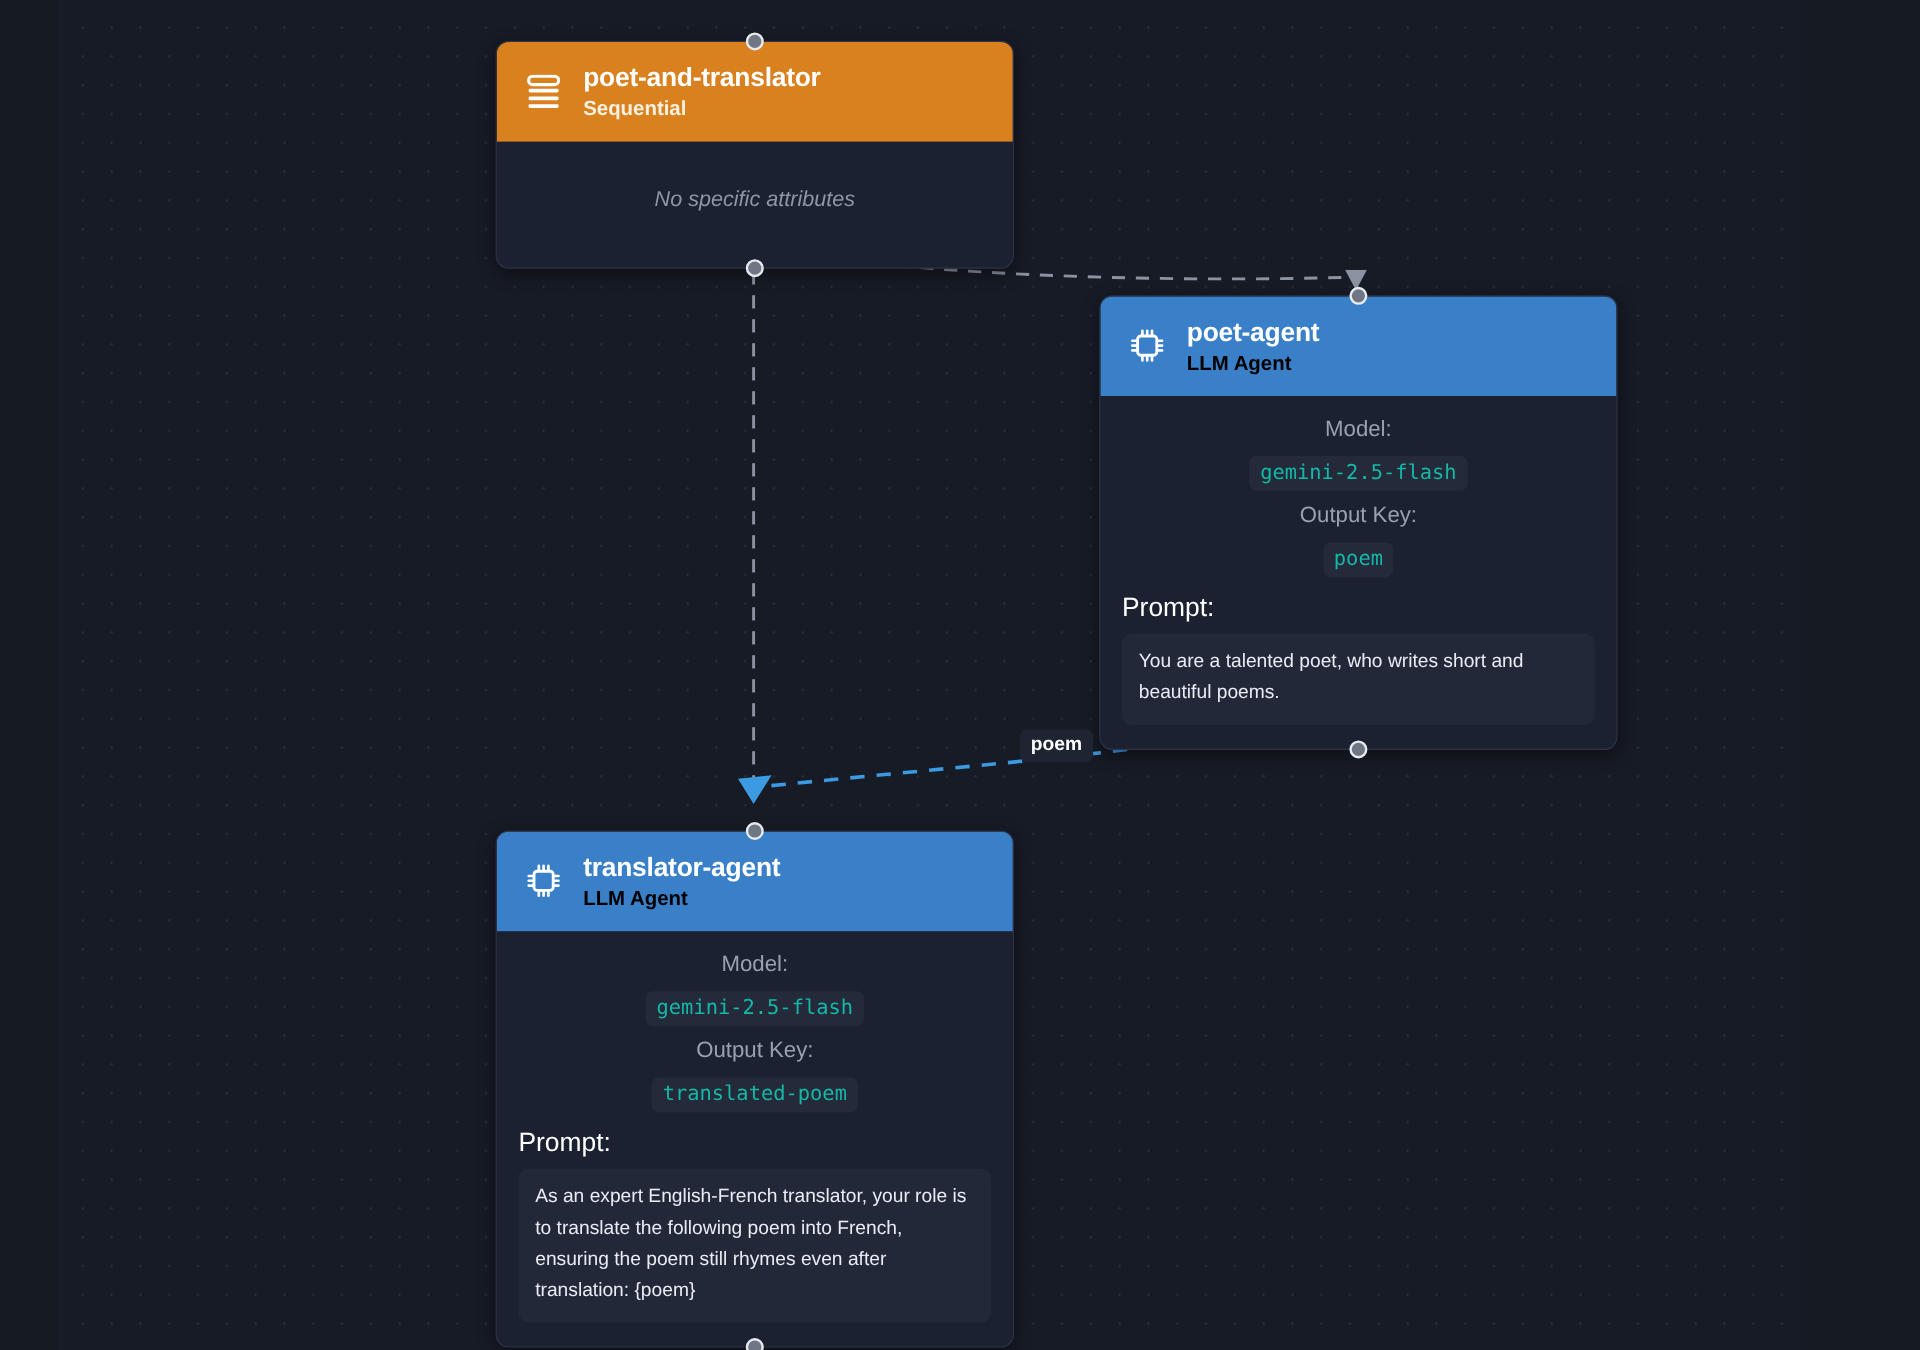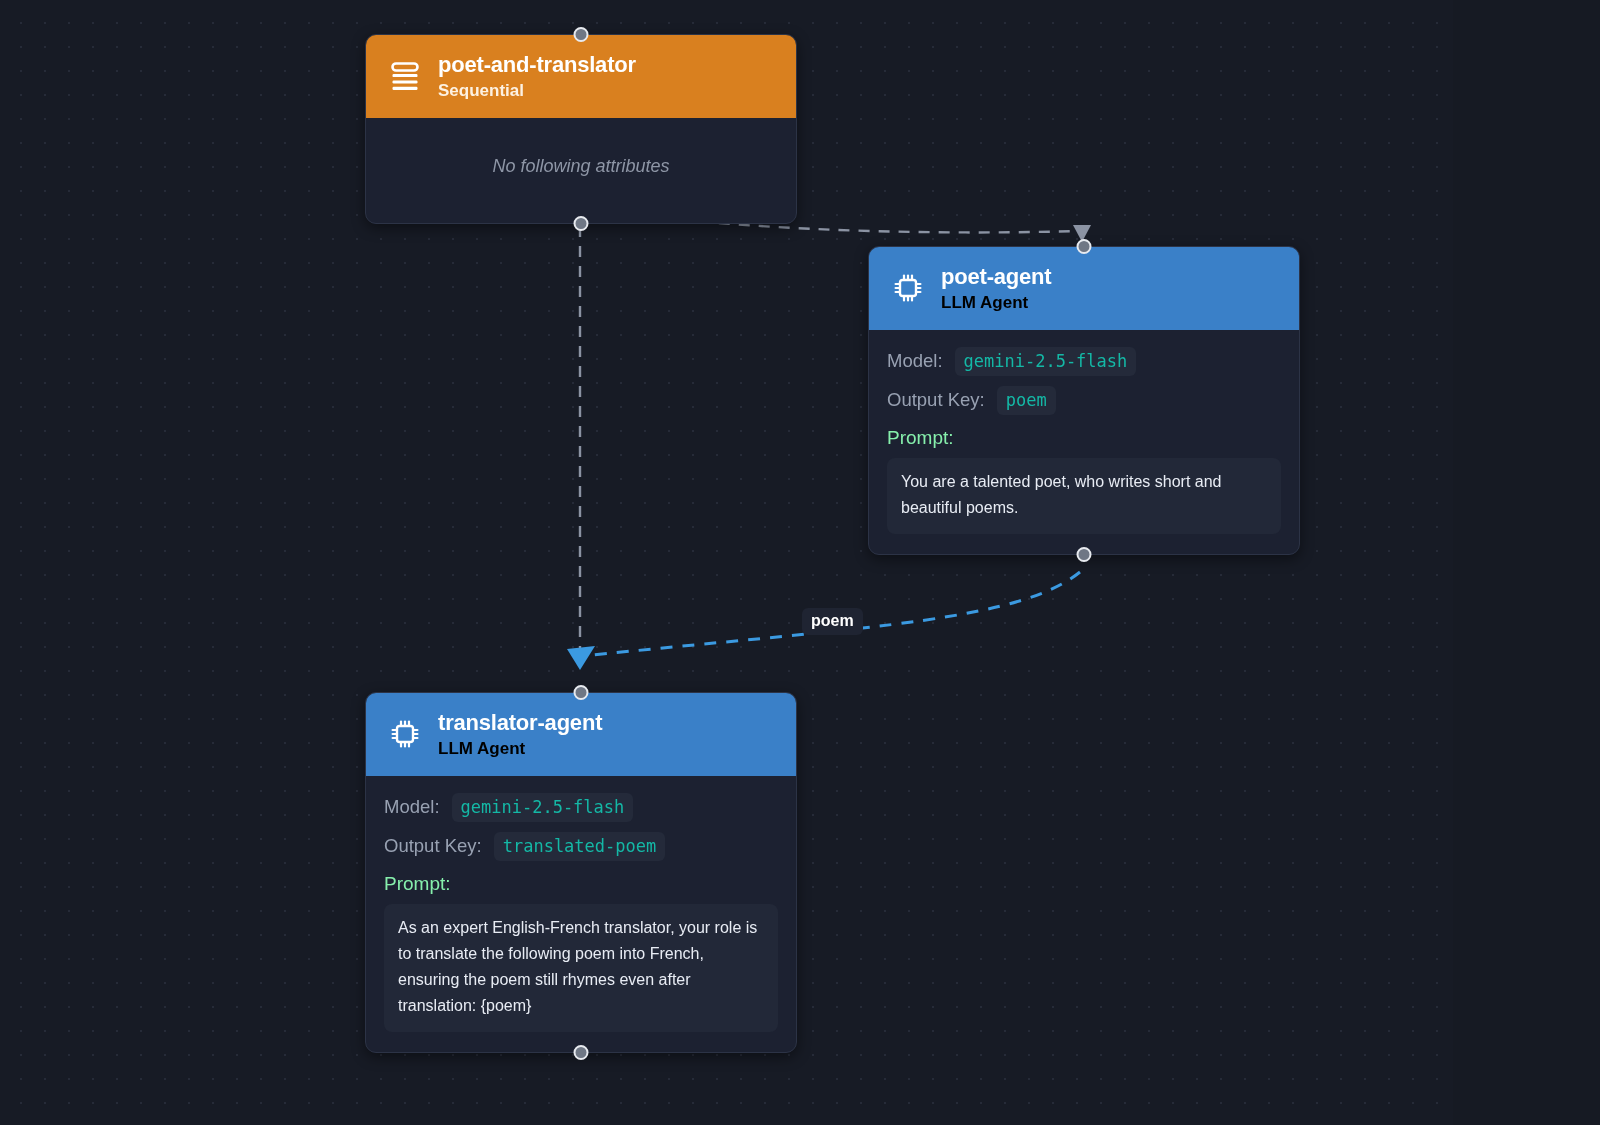--- a/index.html
+++ b/index.html
@@ -11,20 +11,21 @@
   #canvas {
     position: relative;
     width: 1453px;
     height: 1125px;
     overflow: hidden;
     background-color: #171b25;
     background-image: radial-gradient(circle, #262b38 1.1px, transparent 1.2px);
     background-size: 24px 24px;
     background-position: 9px 11px;
     font-family: "Liberation Sans", sans-serif;
+    margin-left: 48px;
   }
 
   
   #edges {
     position: absolute;
     left: 0; top: 0;
     width: 1600px;
     height: 1125px;
     pointer-events: none;
   }
@@ -81,42 +82,44 @@
     text-align: center;
     color: #8e96a6;
     font-size: 18px;
     font-style: italic;
     padding: 22px 0 26px 0;
   }
 
   .attr-row {
     display: flex;
     align-items: center;
+    justify-content: space-between;
     gap: 12px;
     margin-bottom: 9px;
     min-height: 30px;
+    flex-direction: column;
   }
   .attr-label {
     color: #98a1b2;
     font-size: 18.5px;
     white-space: nowrap;
   }
   .attr-value {
     font-family: "DejaVu Sans Mono", monospace;
     font-size: 17px;
     color: #14b8a6;
     background: #242a3a;
     border-radius: 6px;
     padding: 4px 9px 5px 9px;
     white-space: nowrap;
   }
 
   .prompt-label {
-    color: #86efac;
-    font-size: 19px;
+    color: #ffffff;
+    font-size: 22px;
     margin: 12px 0 9px 0;
   }
   .prompt-box {
     background: #222838;
     border-radius: 8px;
     padding: 11px 14px 13px 14px;
     color: #e8ecf4;
     font-size: 16px;
     line-height: 1.62;
   }
@@ -192,21 +195,21 @@
             <rect x="2.5" y="18.4" width="25" height="3.1" rx="1.2" fill="#ffffff"></rect>
             <rect x="2.5" y="24.8" width="25" height="3.1" rx="1.2" fill="#ffffff"></rect>
           </svg>
         </span>
         <span class="node-titles">
           <span class="node-title">poet-and-translator</span>
           <span class="node-subtitle">Sequential</span>
         </span>
       </div>
       <div class="node-body">
-        <div class="empty-attrs">No following attributes</div>
+        <div class="empty-attrs">No specific attributes</div>
       </div>
     </div>
     <div class="port bottom"></div>
   </div>
 
   <div class="node" style="left:868px; top:246px; width:430px;">
     <div class="port top"></div>
     <div class="node-inner">
       <div class="node-header blue">
         <span class="node-icon">

